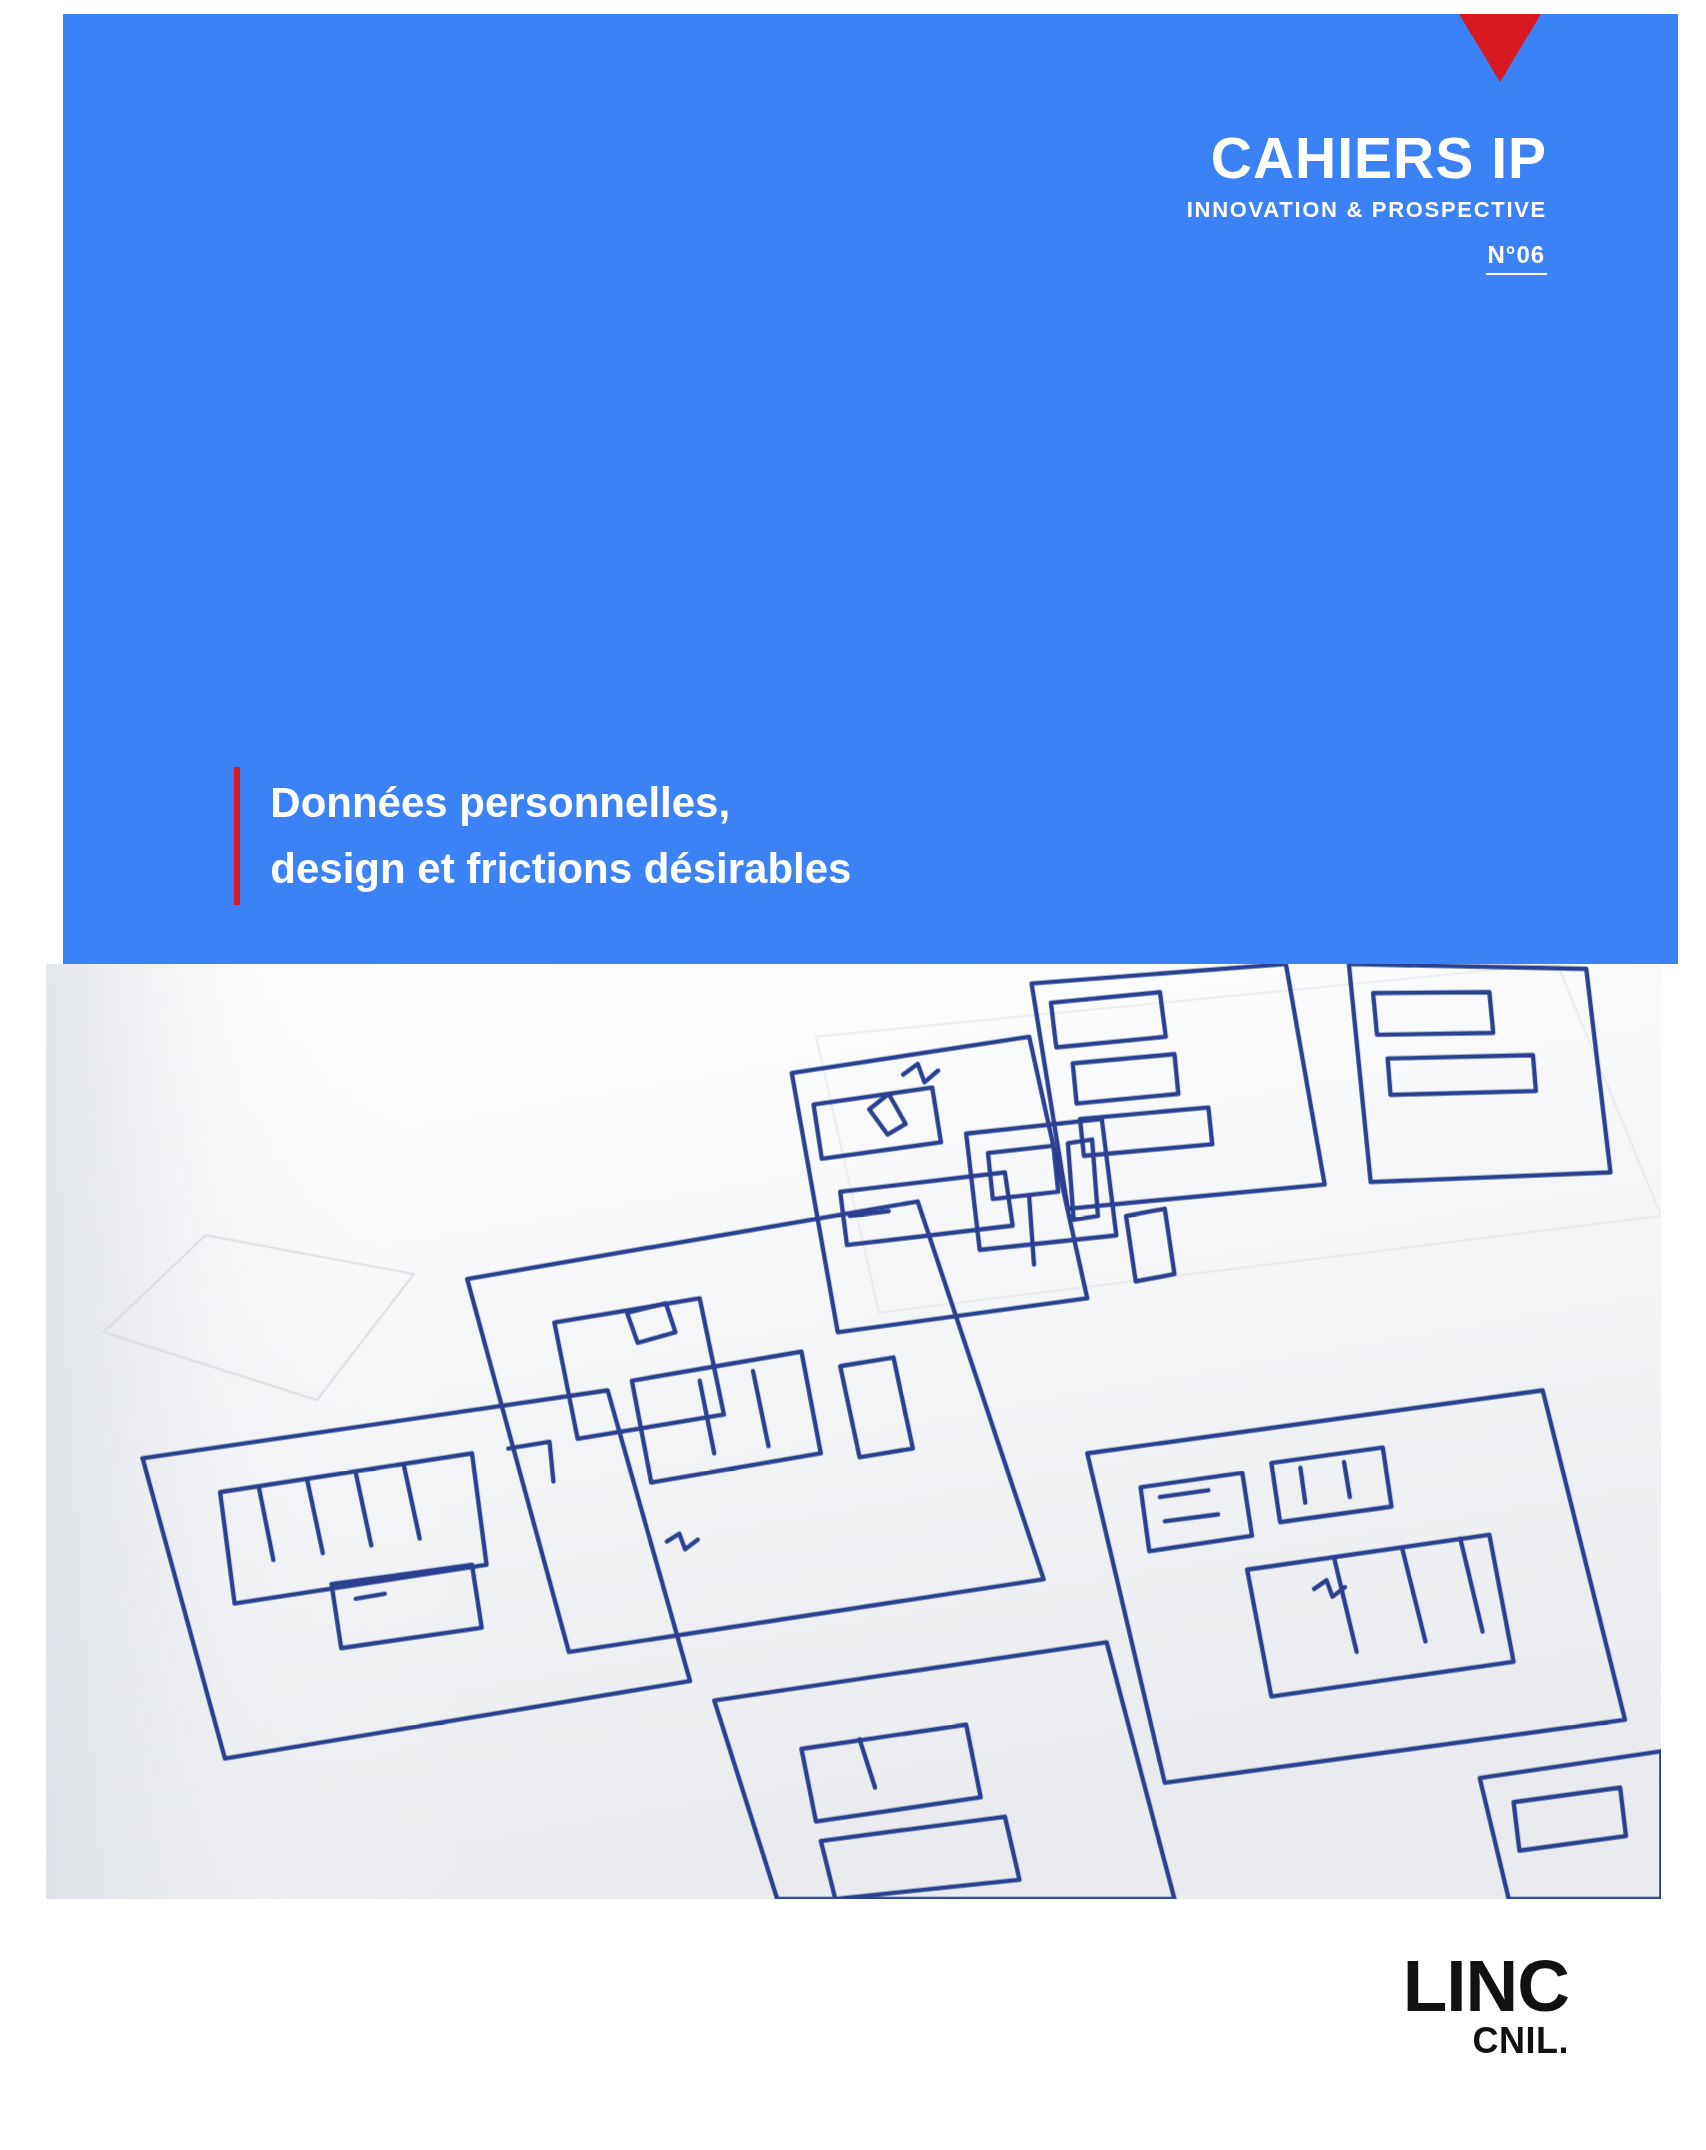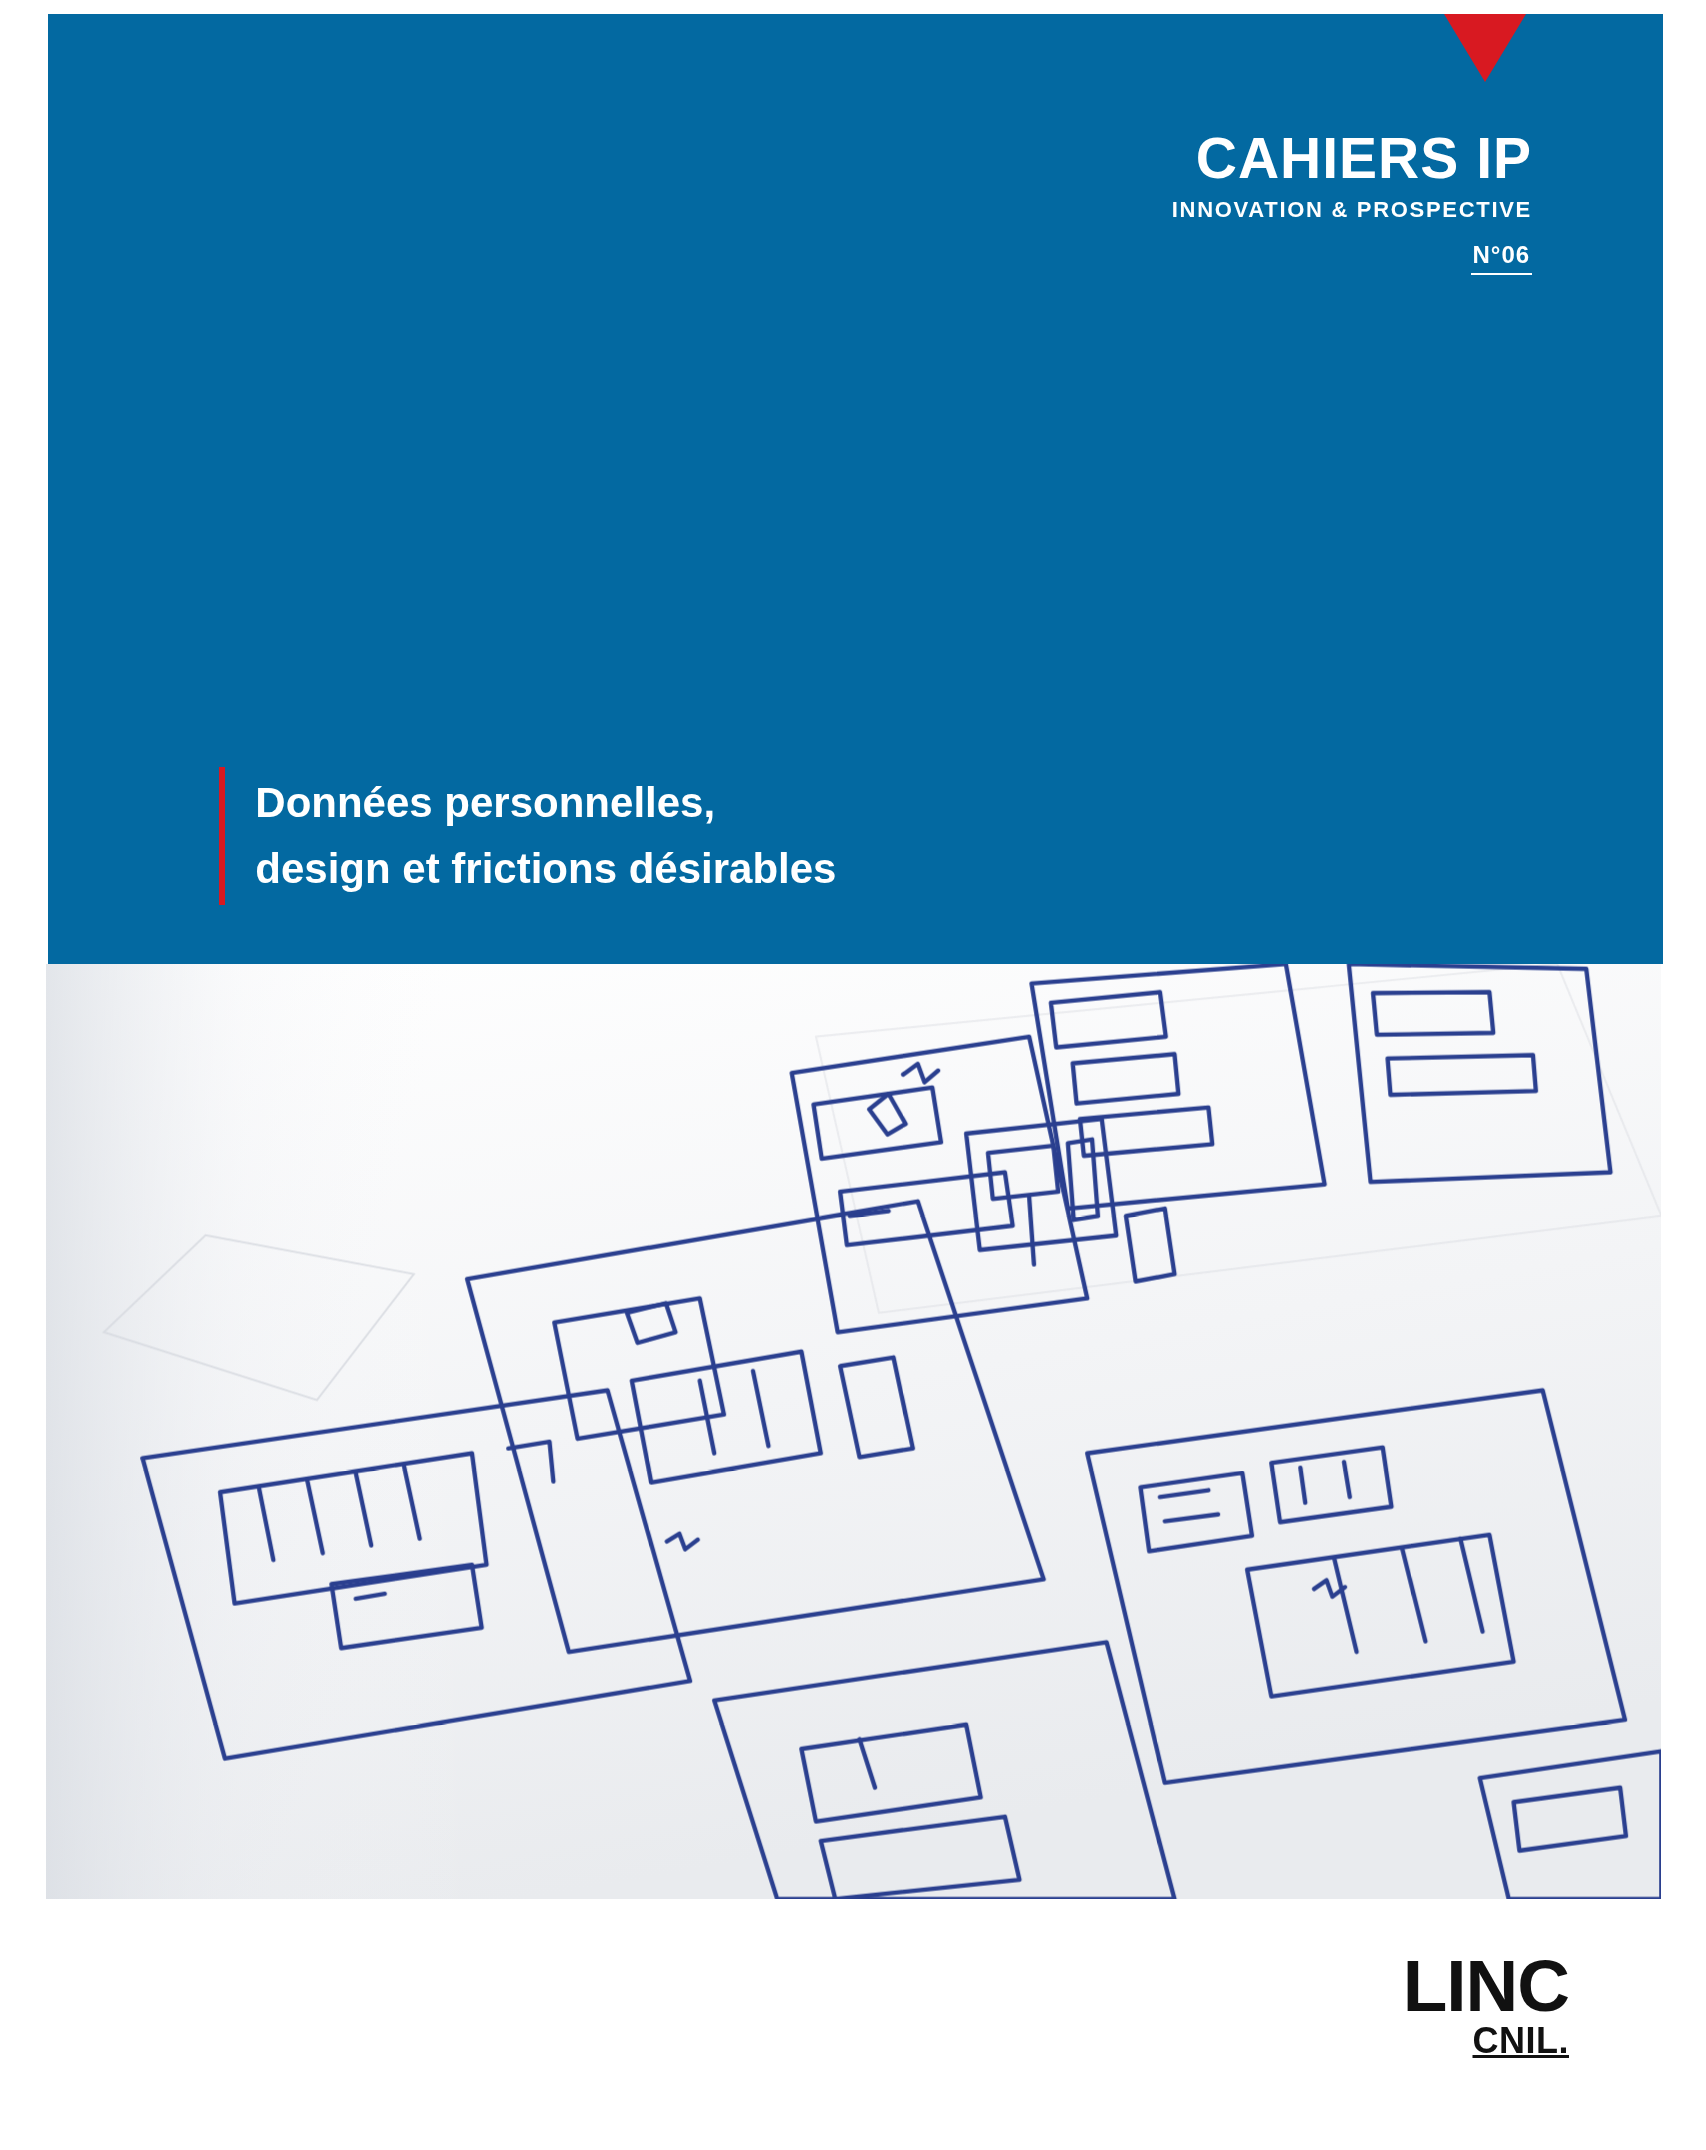--- a/index.html
+++ b/index.html
@@ -30,25 +30,25 @@
     width: 1707px;
     height: 2151px;
     background: #ffffff;
     border-radius: 34px;
     overflow: hidden;
   }
 
   
   .cover-header {
     position: absolute;
-    left: 48px;
+    left: 63px;
     top: 13.6px;
     width: 1615px;
     height: 950px;
-    background: #0369a1;
+    background: #3b82f6;
     overflow: hidden;
   }
 
   
   .red-triangle {
     position: absolute;
     right: 137px;
     top: 0px;
     width: 0;
     height: 0;
@@ -162,21 +162,20 @@
     line-height: 0.92;
     margin: 0;
     font-family: "Liberation Sans", sans-serif;
   }
   .logo-cnil {
     font-size: 36px;
     font-weight: bold;
     letter-spacing: 0.5px;
     line-height: 1;
     margin: 3.9px 0 0 0;
-    text-decoration: underline;
   }
 </style>
 </head>
 <body>
 
 <div class="page">
   <div class="doc-frame">
 
     <div class="cover-header">
 

